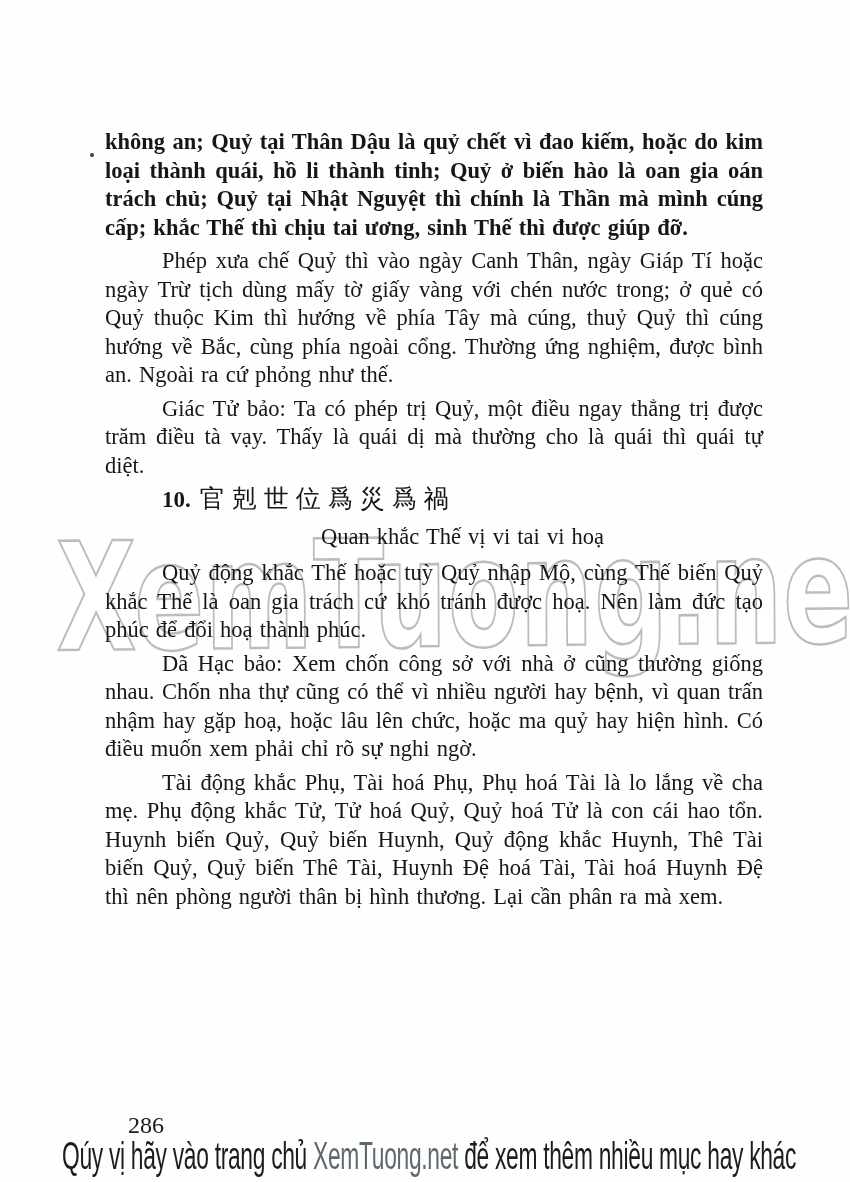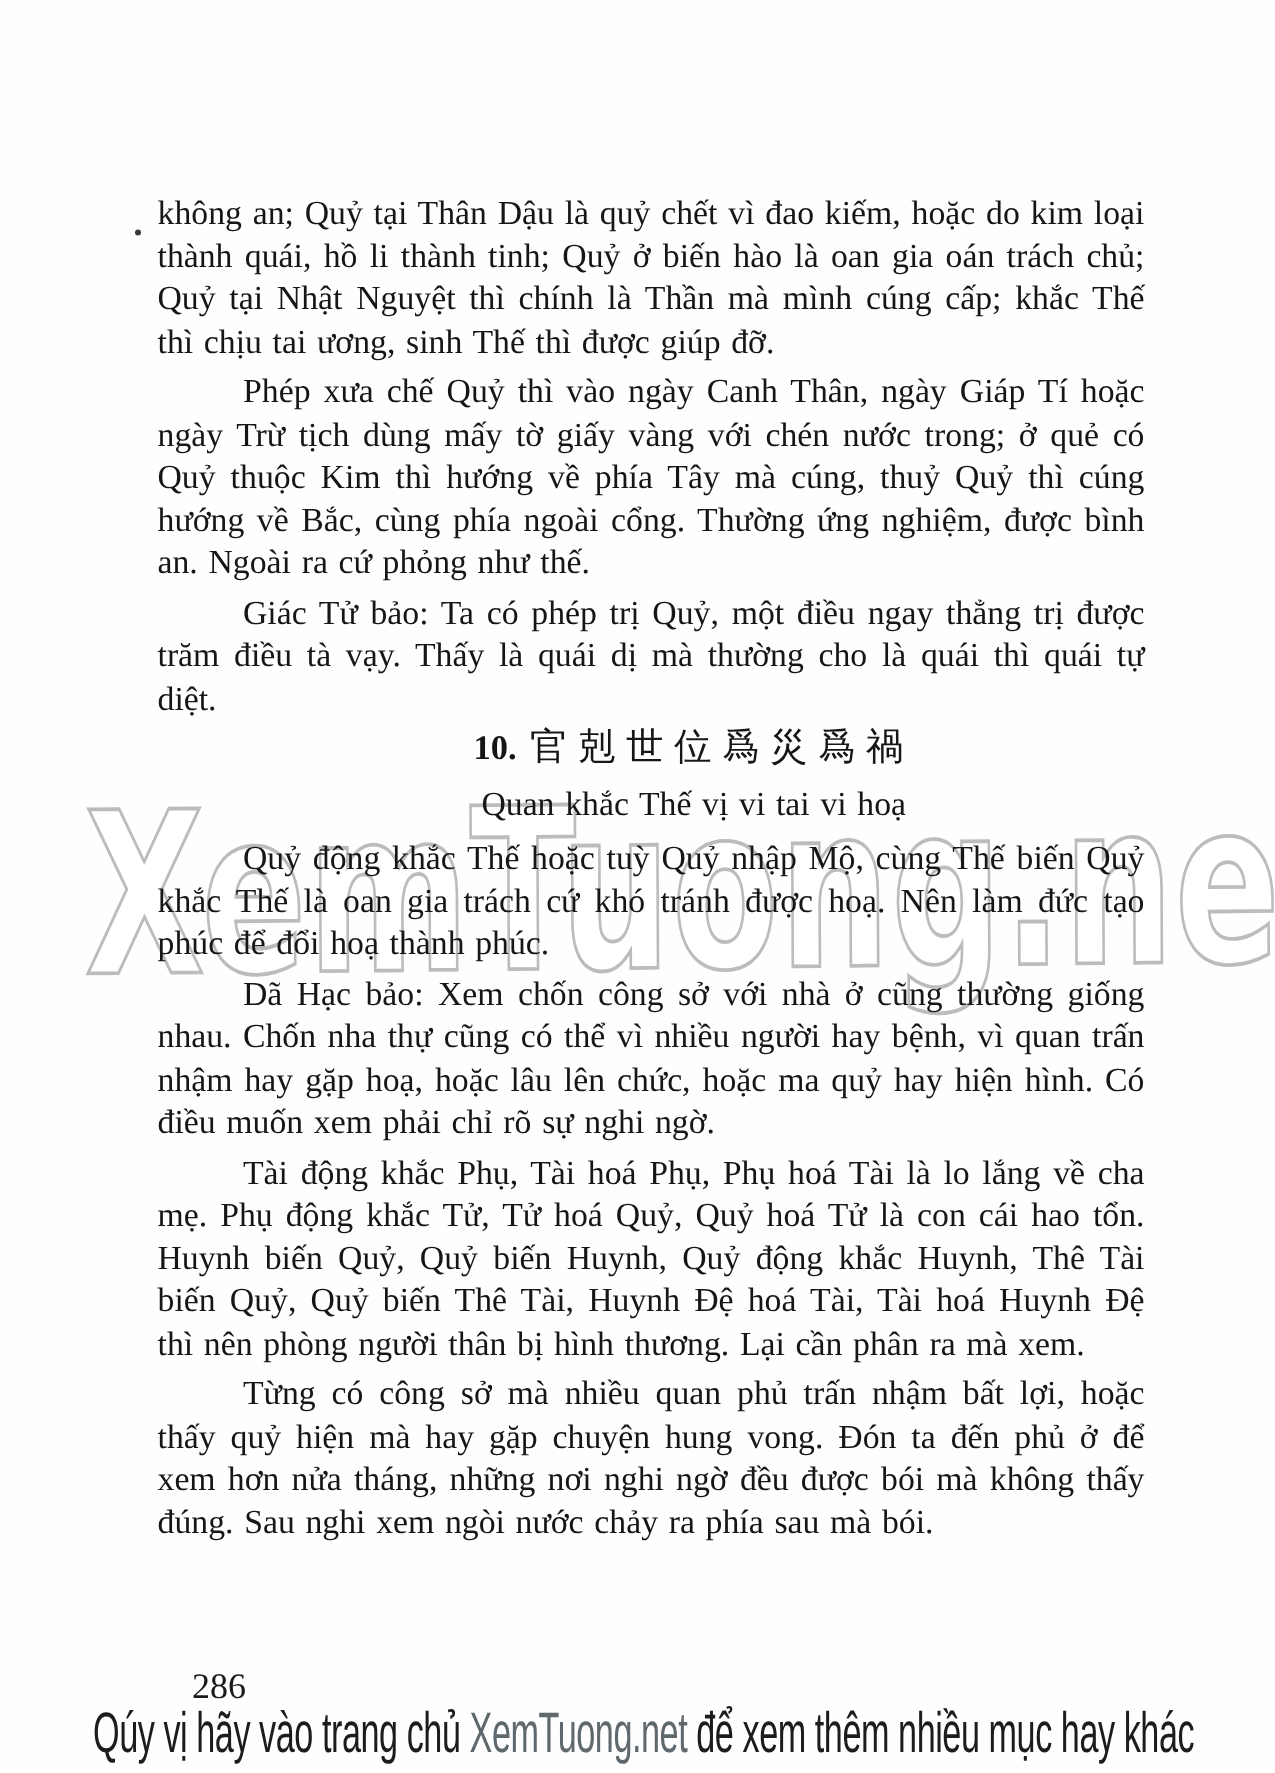--- a/index.html
+++ b/index.html
@@ -34,23 +34,23 @@
   
   .text-block{
     position:absolute;
     left:105px;top:128px;width:658px;
     z-index:2;
     color:#161616;
     font-size:22.5px;
     line-height:28.5px;
     word-spacing:1.5px;
   }
-  p.para{margin:0 0 5px 0;text-align:center;}
+  p.para{margin:0 0 5px 0;}
   p.body{text-align:justify;text-indent:57px;}
-  p.body-first{text-align:justify;text-indent:0;}
+  p.body-first{text-align:justify;text-indent:0;font-weight:bold;}
   p.sub{text-align:center;text-indent:57px;margin-bottom:8px;}
   p.heading{text-indent:57px;margin:2px 0 8px 0;}
   .heading .num{font-weight:bold;font-size:23px;}
   .heading .cjk{font-size:25px;letter-spacing:7px;margin-left:9px;}
 
   .margin-dot{
     position:absolute;left:90px;top:153px;
     width:4px;height:4px;border-radius:50%;
     background:#3a3a3a;z-index:2;
   }
@@ -85,20 +85,19 @@
 
   <div class="text-block">
       <p class="para body-first">không an; Quỷ tại Thân Dậu là quỷ chết vì đao kiếm, hoặc do kim loại thành quái, hồ li thành tinh; Quỷ ở biến hào là oan gia oán trách chủ; Quỷ tại Nhật Nguyệt thì chính là Thần mà mình cúng cấp; khắc Thế thì chịu tai ương, sinh Thế thì được giúp đỡ.</p>
       <p class="para body">Phép xưa chế Quỷ thì vào ngày Canh Thân, ngày Giáp Tí hoặc ngày Trừ tịch dùng mấy tờ giấy vàng với chén nước trong; ở quẻ có Quỷ thuộc Kim thì hướng về phía Tây mà cúng, thuỷ Quỷ thì cúng hướng về Bắc, cùng phía ngoài cổng. Thường ứng nghiệm, được bình an. Ngoài ra cứ phỏng như thế.</p>
       <p class="para body">Giác Tử bảo: Ta có phép trị Quỷ, một điều ngay thẳng trị được trăm điều tà vạy. Thấy là quái dị mà thường cho là quái thì quái tự diệt.</p>
       <p class="para heading"><span class="num">10.</span><span class="cjk">官剋世位爲災爲禍</span></p>
       <p class="para sub">Quan khắc Thế vị vi tai vi hoạ</p>
       <p class="para body">Quỷ động khắc Thế hoặc tuỳ Quỷ nhập Mộ, cùng Thế biến Quỷ khắc Thế là oan gia trách cứ khó tránh được hoạ. Nên làm đức tạo phúc để đổi hoạ thành phúc.</p>
       <p class="para body">Dã Hạc bảo: Xem chốn công sở với nhà ở cũng thường giống nhau. Chốn nha thự cũng có thể vì nhiều người hay bệnh, vì quan trấn nhậm hay gặp hoạ, hoặc lâu lên chức, hoặc ma quỷ hay hiện hình. Có điều muốn xem phải chỉ rõ sự nghi ngờ.</p>
       <p class="para body">Tài động khắc Phụ, Tài hoá Phụ, Phụ hoá Tài là lo lắng về cha mẹ. Phụ động khắc Tử, Tử hoá Quỷ, Quỷ hoá Tử là con cái hao tổn. Huynh biến Quỷ, Quỷ biến Huynh, Quỷ động khắc Huynh, Thê Tài biến Quỷ, Quỷ biến Thê Tài, Huynh Đệ hoá Tài, Tài hoá Huynh Đệ thì nên phòng người thân bị hình thương. Lại cần phân ra mà xem.</p>
-      <p class="para body">Từng có công sở mà nhiều quan phủ trấn nhậm bất lợi, hoặc thấy quỷ hiện mà hay gặp chuyện hung vong. Đón ta đến phủ ở để xem hơn nửa tháng, những nơi nghi ngờ đều được bói mà không thấy đúng. Sau nghi xem ngòi nước chảy ra phía sau mà bói.</p>
     </div>
 
   <div class="page-number">286</div>
 
   <div class="footer"><span>Qúy vị hãy vào trang chủ </span><span class="site">XemTuong.net</span><span> để xem thêm nhiều mục hay khác</span></div>
 
 </div>
 
 </body></html>

